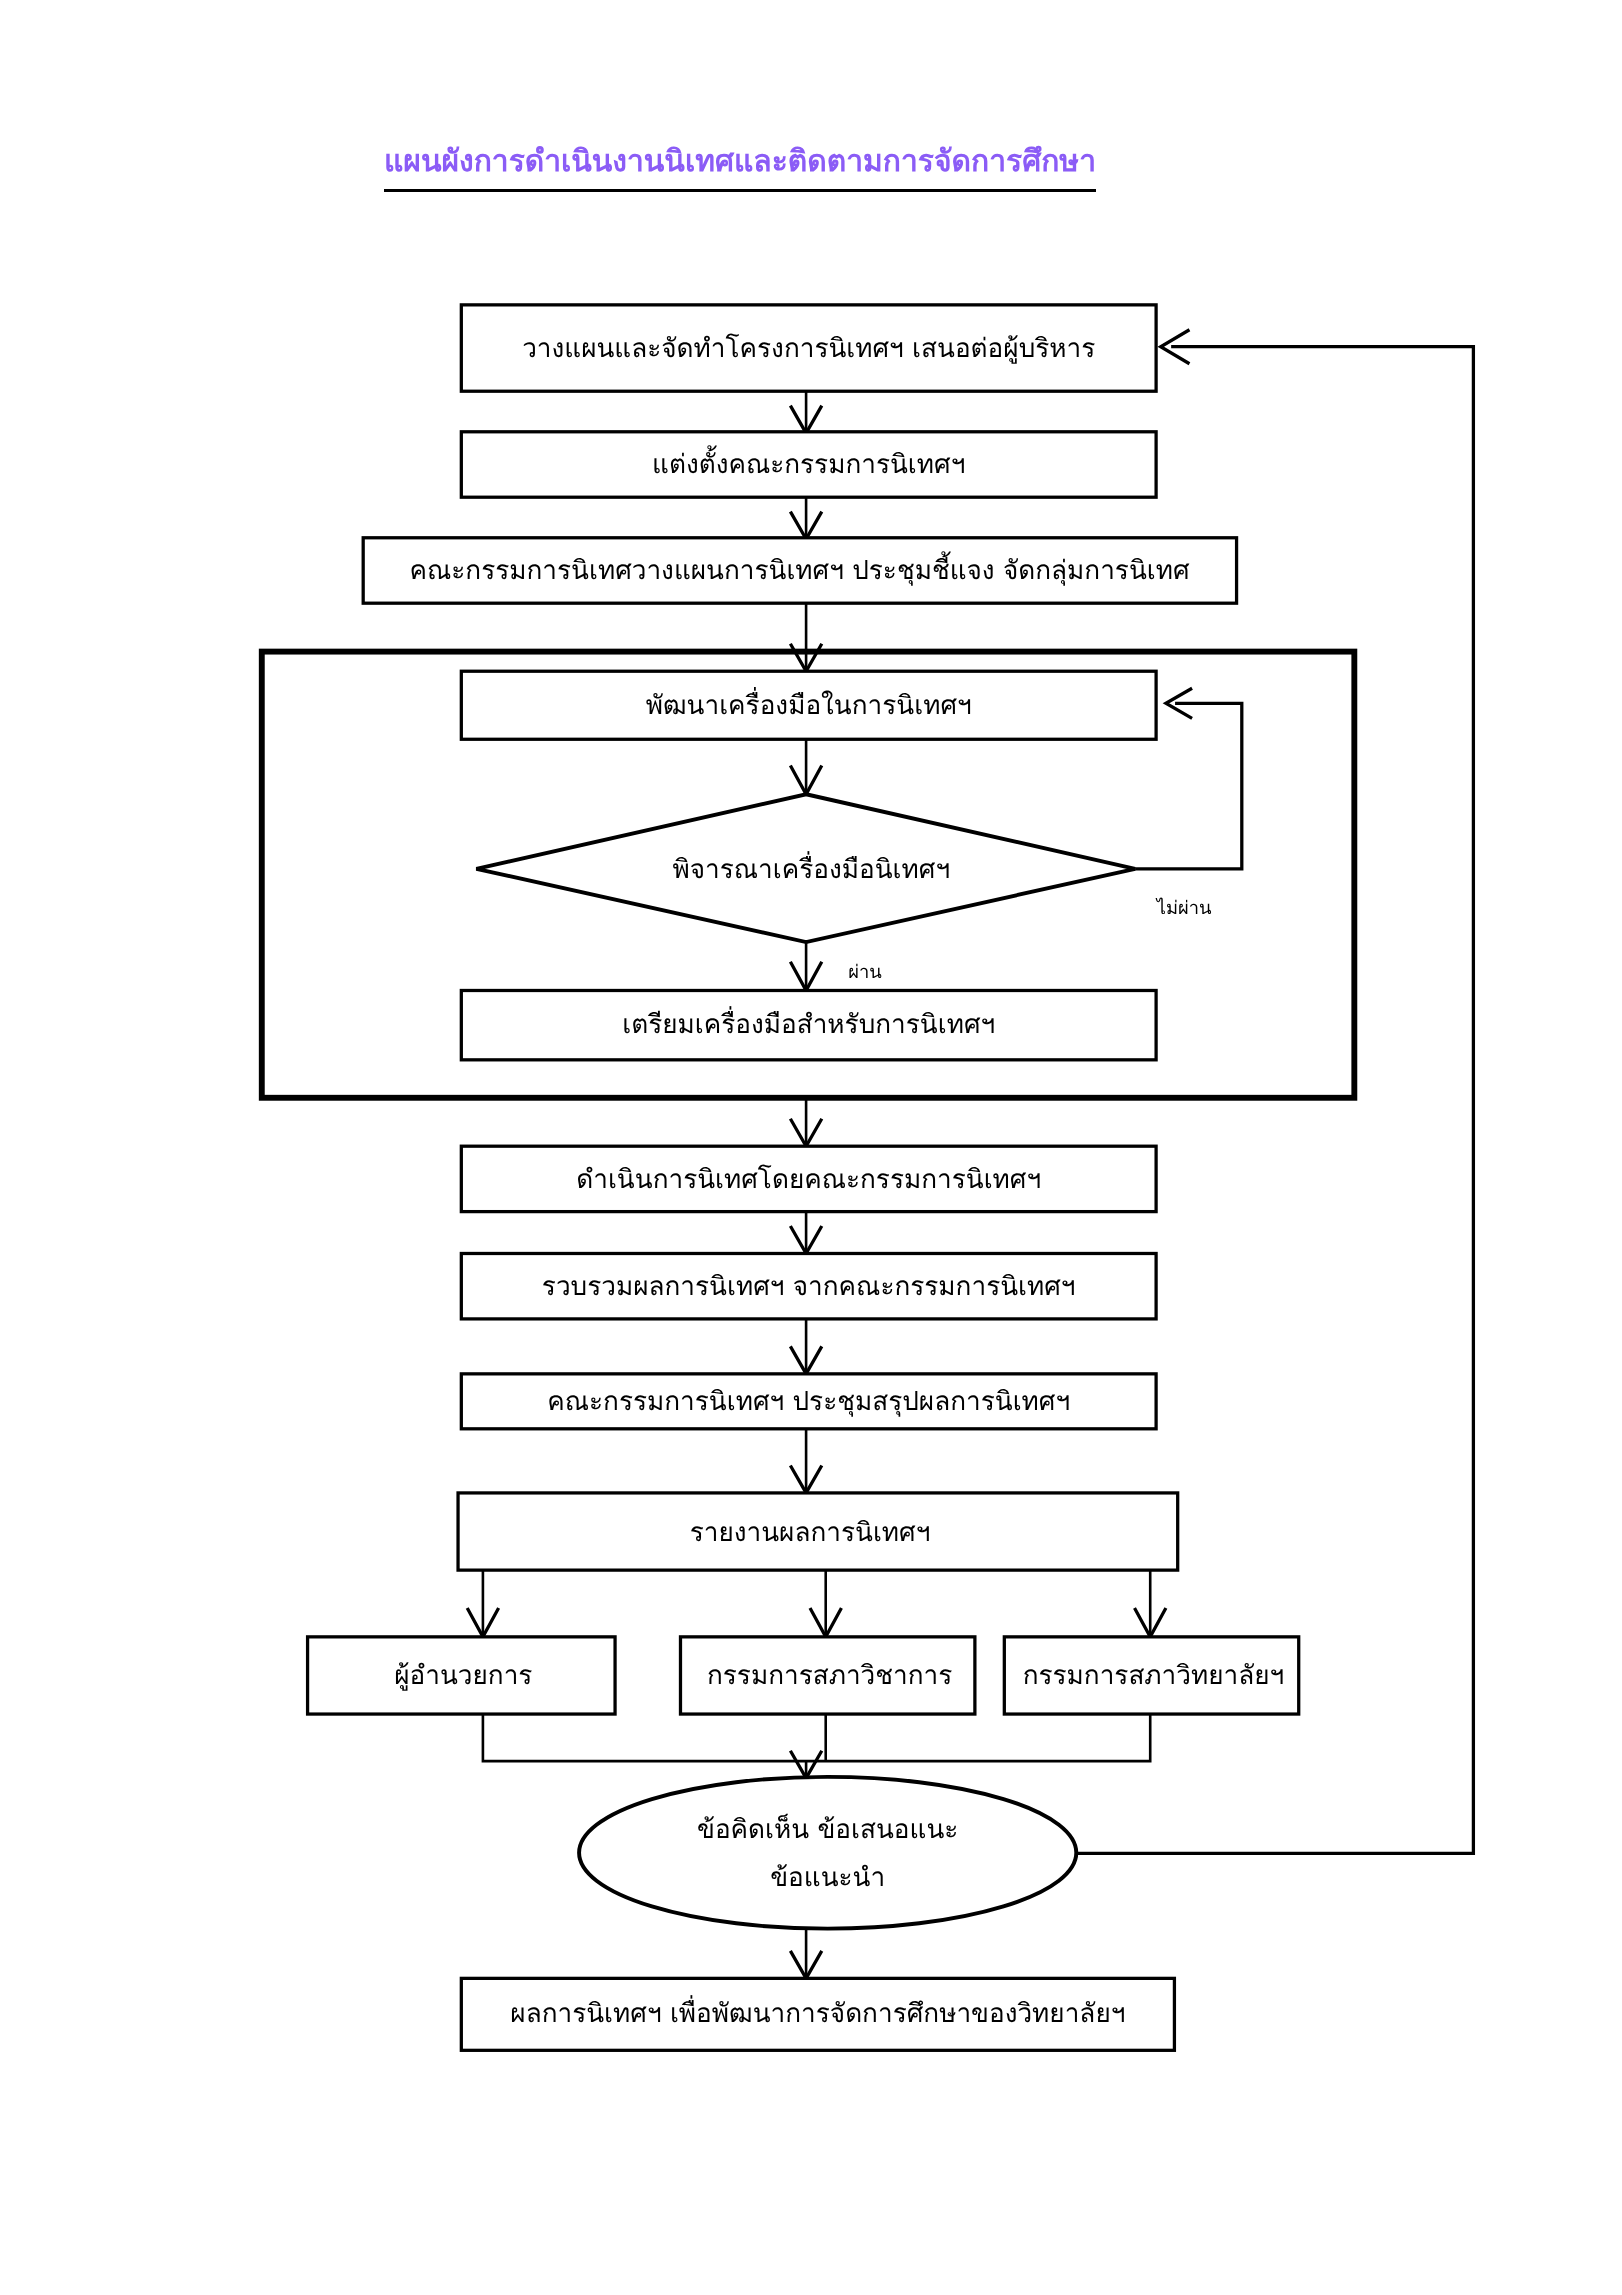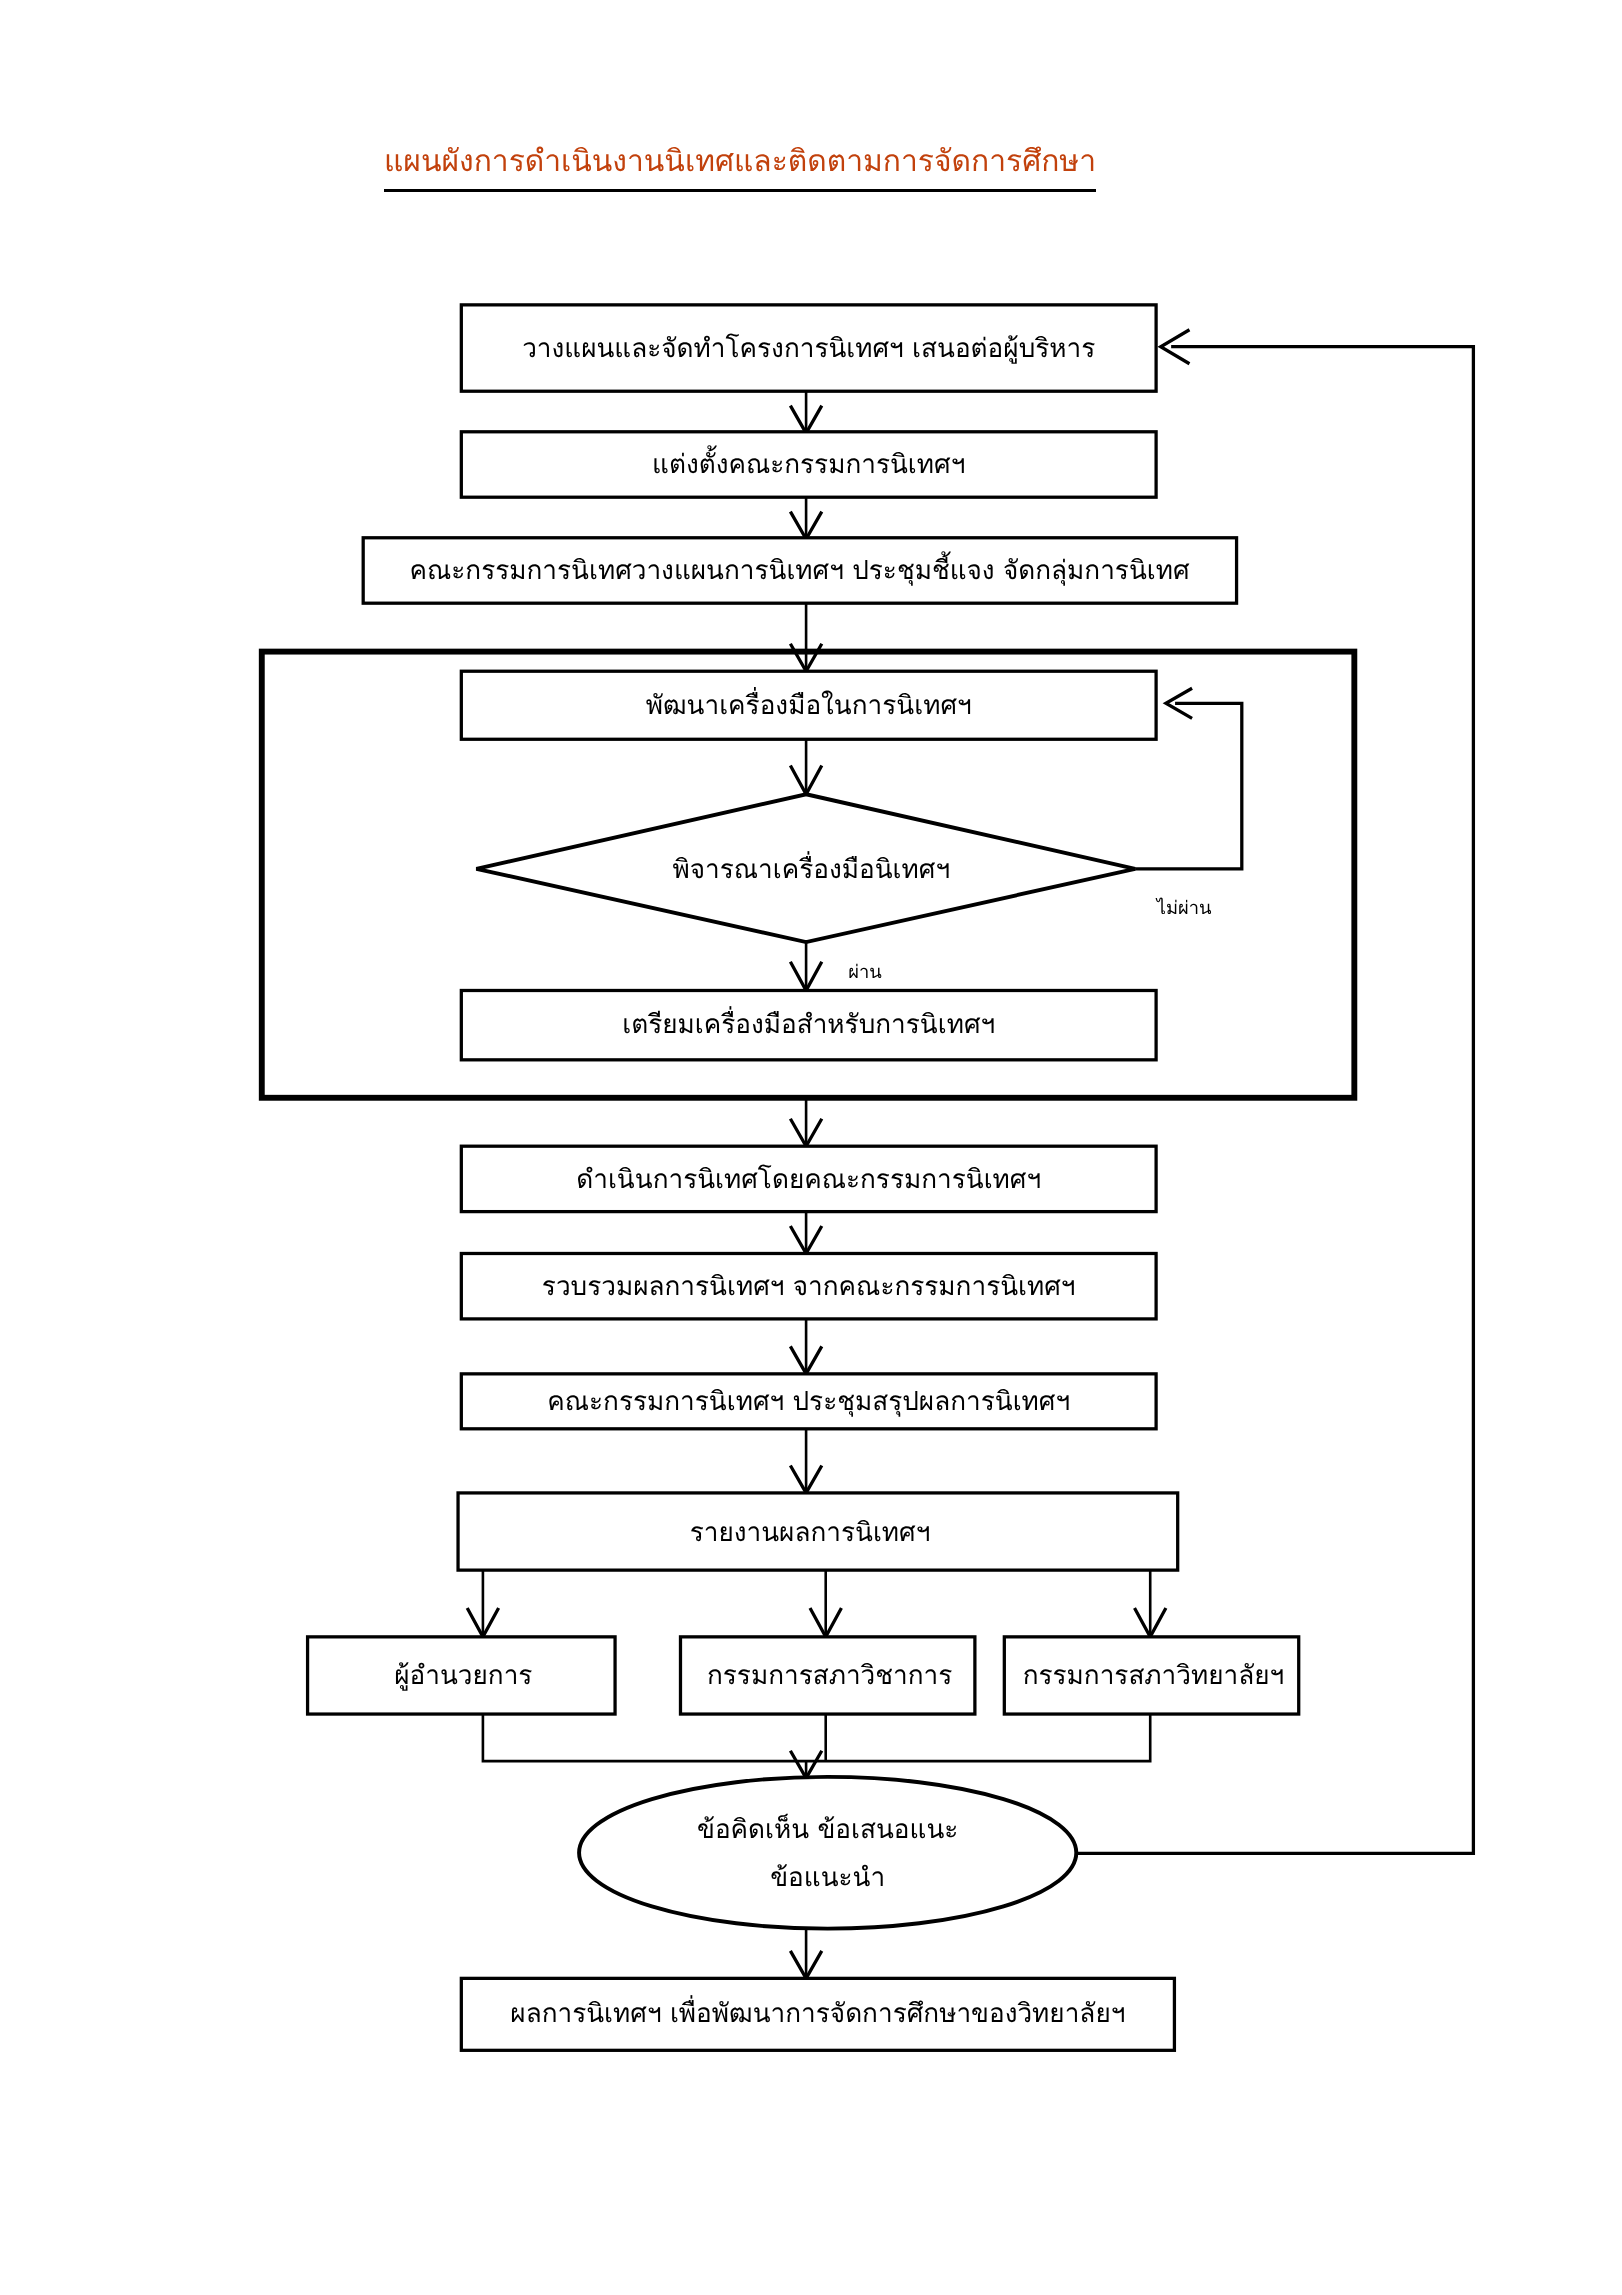--- a/index.html
+++ b/index.html
@@ -21,22 +21,22 @@
     width: 1622px;
     height: 2295px;
   }
   .doc-title {
     position: absolute;
     left: 0;
     top: 137px;
     width: 1480px;
     text-align: center;
     font-size: 30px;
-    font-weight: normal;
-    color: #c2410c;
+    font-weight: bold;
+    color: #8b5cf6;
     letter-spacing: 0px;
     white-space: nowrap;
   }
   .doc-title span.t {
     border-bottom: 3.3px solid #000000;
     padding-bottom: 5.2px;
     display: inline-block;
   }
   svg#diagram {
     position: absolute;

